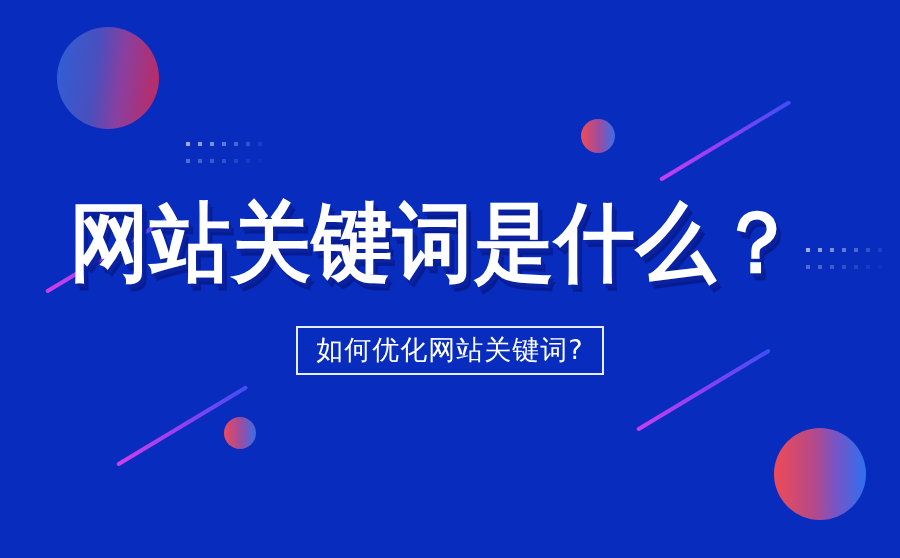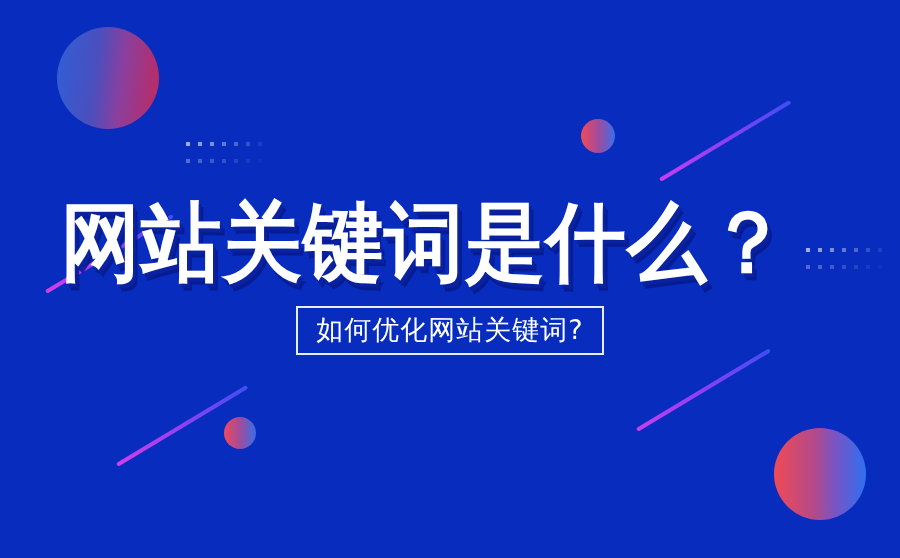--- a/index.html
+++ b/index.html
@@ -95,21 +95,21 @@
     width: 4px;
     height: 4px;
     background: #ffffff;
   }
   .dots-left  { left: 186px; top: 142px; }
   .dots-right { left: 806px; top: 248px; }
 
   
   .headline-wrap {
     position: absolute;
-    left: 4px;
+    left: 13px;
     top: 199px;
     width: 840px;
     text-align: center;
   }
   .headline {
     display: inline-block;
     font-family: "DejaVu Sans", "Liberation Sans", sans-serif;
     font-size: 86px;
     line-height: 1;
     font-weight: 700;
@@ -128,20 +128,21 @@
     left: 0;
     top: 306px;
     width: 900px;
     text-align: center;
   }
   .subtitle-box {
     display: inline-block;
     border: 2px solid #e8ecff;
     padding: 6px 18px 8px 18px;
     box-sizing: border-box;
+    margin-top: 20px;
   }
   .subtitle-text {
     font-family: "DejaVu Sans", "Liberation Sans", sans-serif;
     font-size: 27px;
     line-height: 1.15;
     font-weight: 400;
     color: #ffffff;
     letter-spacing: 1px;
     white-space: nowrap;
   }

